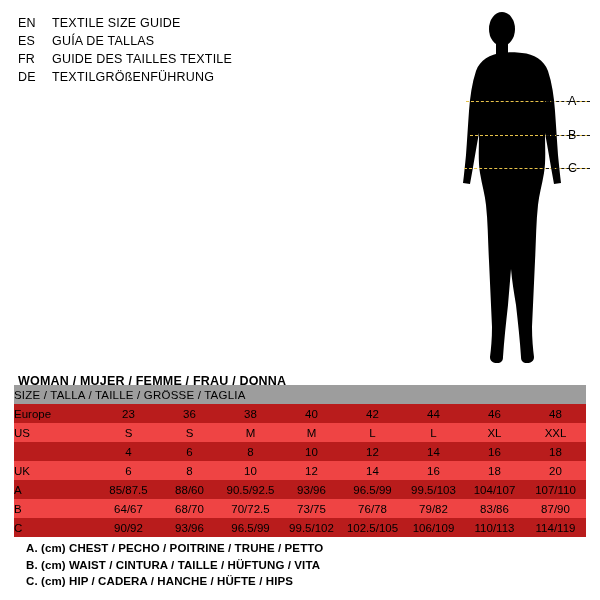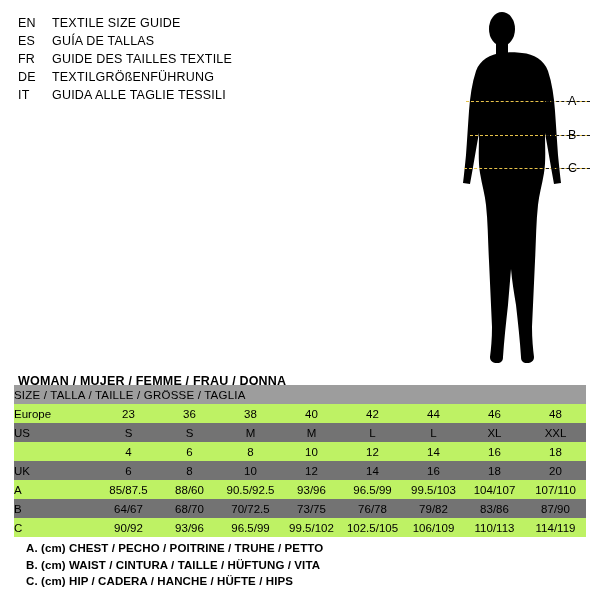--- a/index.html
+++ b/index.html
@@ -37,22 +37,22 @@
     width:572px;border-collapse:collapse;
     font-size:11.5px;
   }
   table.size-table td{
     padding:2px 0 2px 0;
     height:15px;
     vertical-align:middle;
   }
   tr.header-row{background:#9d9d9d;color:#000;}
   tr.header-row td{font-size:11.5px;padding-left:0;letter-spacing:0.2px;}
-  tr.shade td{background:#bef264;}
-  tr.plain td{background:#737373;margin-top:42px;}
+  tr.shade td{background:#b91c1c;}
+  tr.plain td{background:#ef4444;margin-top:42px;}
   td.rowlabel{width:84px;padding-left:6px;text-align:left;}
   td.cell{width:61px;text-align:center;}
 
   
   .notes{position:absolute;left:26px;top:540px;width:560px;}
   .note{font-size:11.5px;font-weight:bold;line-height:16.5px;letter-spacing:0.1px;}
 </style>
 </head>
 <body>
 
@@ -67,24 +67,20 @@
       <span class="lang-code">ES</span>
       <span class="lang-text">GUÍA DE TALLAS</span>
     </div>
     <div class="lang-row">
       <span class="lang-code">FR</span>
       <span class="lang-text">GUIDE DES TAILLES TEXTILE</span>
     </div>
     <div class="lang-row">
       <span class="lang-code">DE</span>
       <span class="lang-text">TEXTILGRÖßENFÜHRUNG</span>
-    </div>
-    <div class="lang-row">
-      <span class="lang-code">IT</span>
-      <span class="lang-text">GUIDA ALLE TAGLIE TESSILI</span>
     </div>
   </div>
 
   <div class="figure-area">
     <svg class="figure-svg" width="160" height="370" viewBox="0 0 160 370">
 
       <ellipse cx="72" cy="24" rx="13" ry="17" fill="#000"></ellipse>
 
       <rect x="66" y="38" width="12" height="12" fill="#000"></rect>
 

